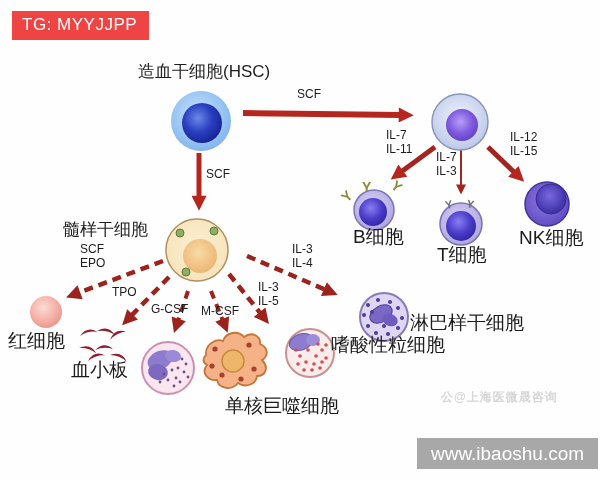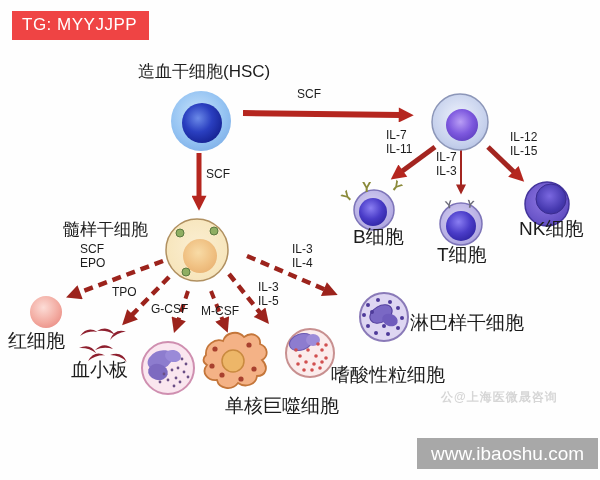--- a/index.html
+++ b/index.html
@@ -244,25 +244,25 @@
       </g>
     </g>
   </svg>
 
   <div class="badge">TG: MYYJJPP</div>
 
   <div class="lbl heading" style="left:138px;top:62px">造血干细胞(HSC)</div>
   <div class="lbl heading" style="left:63px;top:220px">髓样干细胞</div>
   <div class="lbl cellname" style="left:353px;top:226px">B细胞</div>
   <div class="lbl cellname" style="left:437px;top:244px">T细胞</div>
-  <div class="lbl cellname" style="left:519px;top:218px">NK细胞</div>
+  <div class="lbl cellname" style="left:519px;top:227px">NK细胞</div>
   <div class="lbl cellname" style="left:8px;top:330px">红细胞</div>
   <div class="lbl cellname" style="left:71px;top:359px">血小板</div>
   <div class="lbl cellname" style="left:225px;top:395px">单核巨噬细胞</div>
-  <div class="lbl cellname" style="left:331px;top:364px">嗜酸性粒细胞</div>
+  <div class="lbl cellname" style="left:331px;top:334px">嗜酸性粒细胞</div>
   <div class="lbl cellname" style="left:410px;top:312px">淋巴样干细胞</div>
 
   <div class="lbl factor" style="left:297px;top:88px">SCF</div>
   <div class="lbl factor" style="left:206px;top:168px">SCF</div>
   <div class="lbl factor-sm" style="left:386px;top:129px">IL-7
 IL-11</div>
   <div class="lbl factor-sm" style="left:436px;top:151px">IL-7
 IL-3</div>
   <div class="lbl factor-sm" style="left:510px;top:131px">IL-12
 IL-15</div>

